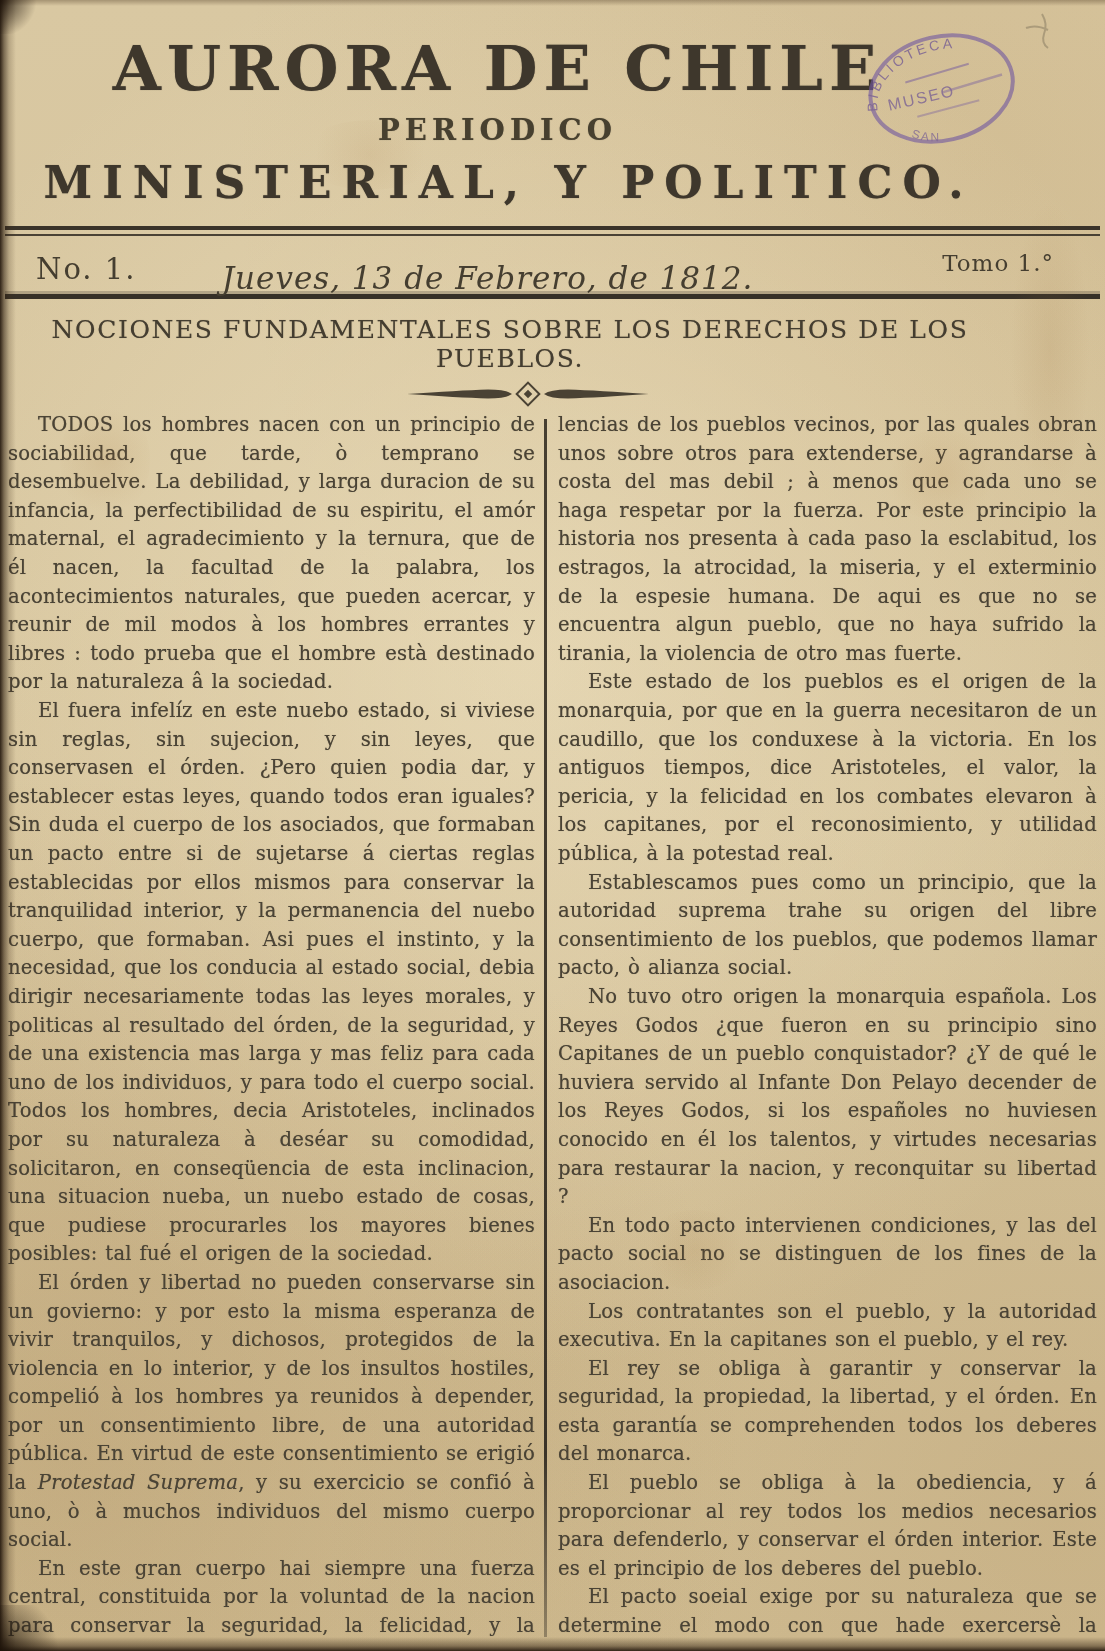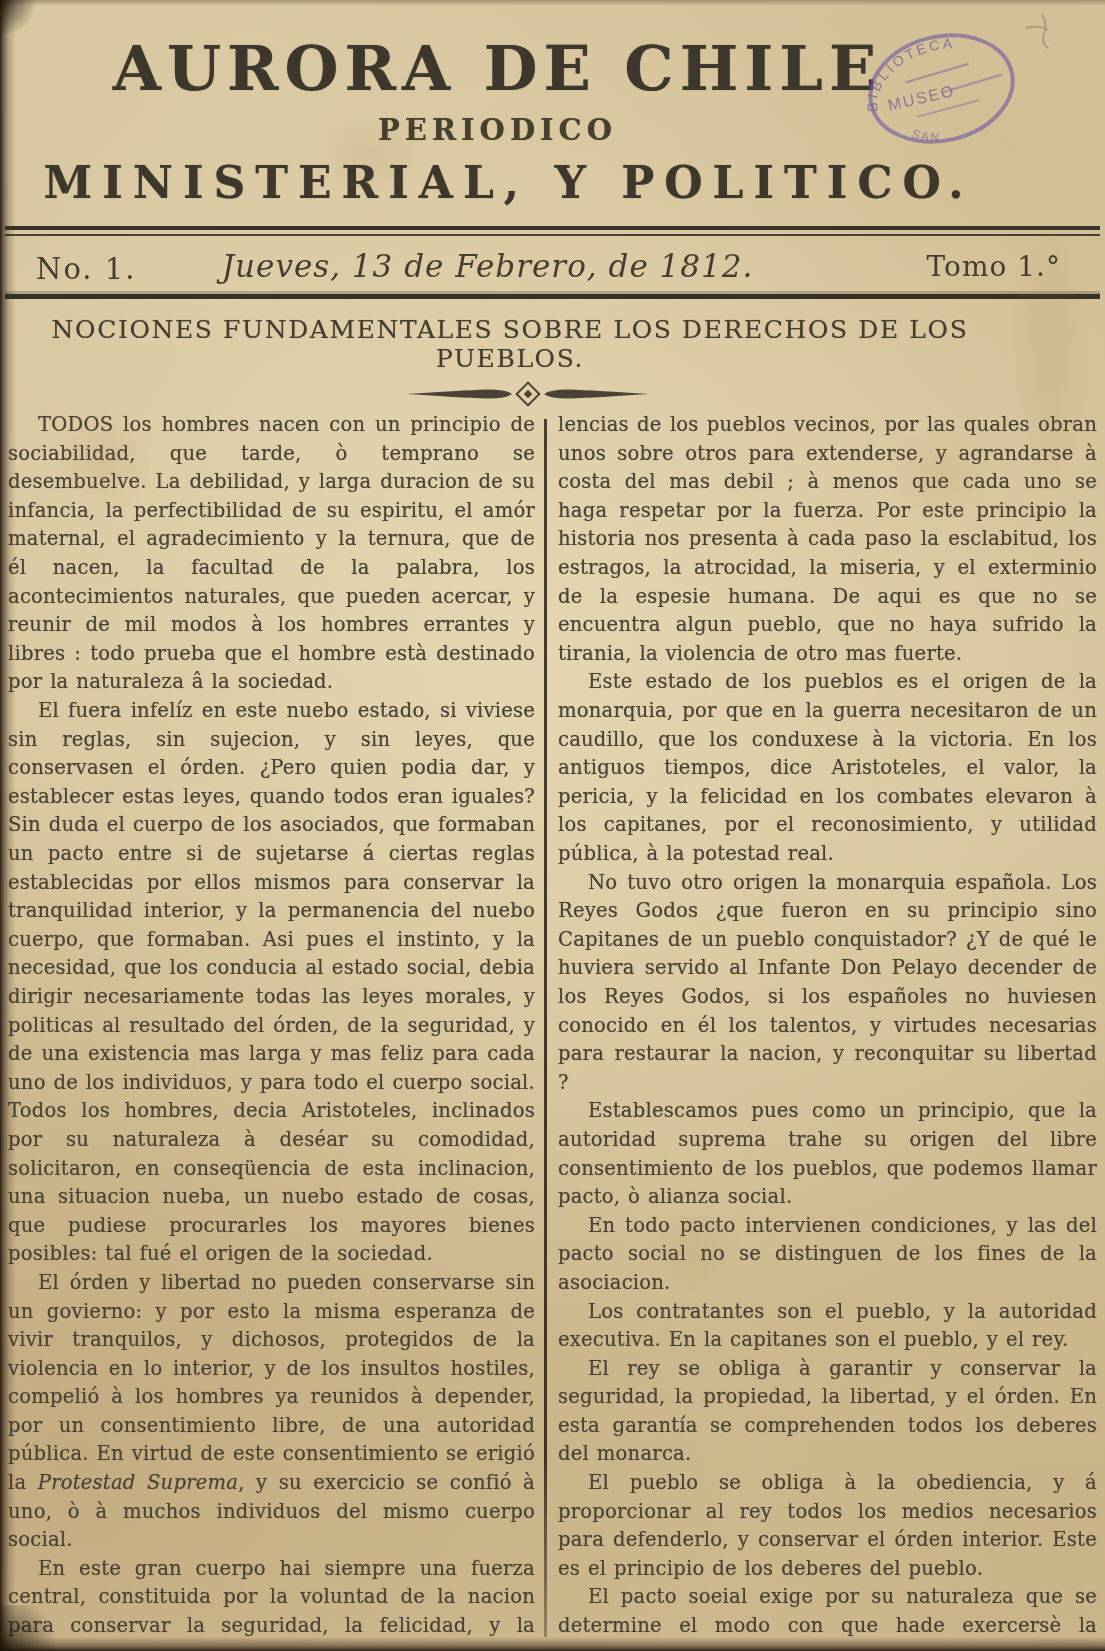--- a/index.html
+++ b/index.html
@@ -48,22 +48,22 @@
   .stamp{position:absolute;left:856px;top:22px;width:176px;height:136px;transform:rotate(-13deg);opacity:0.82;}
   .stamp text{fill:#6f5694;font-family:"Liberation Sans",sans-serif;}
   .scribble{position:absolute;left:1012px;top:8px;width:70px;height:70px;opacity:0.6;}
 
   
   .rule-double{margin:18px 5px 0 5px;}
   .rule-double .r1{height:4px;background:#3a3329;}
   .rule-double .r2{height:2px;background:#3a3329;margin-top:4px;opacity:0.9;}
   .dateline{position:relative;height:52px;margin-top:4px;color:#453e30;}
   .issue{position:absolute;left:8px;top:12px;font-size:29px;letter-spacing:2px;padding-left:28px;}
-  .date{position:absolute;left:0;right:130px;top:8px;text-align:center;font-size:31px;font-style:italic;letter-spacing:1px;}
-  .volume{position:absolute;right:44px;top:10px;font-size:28px;letter-spacing:1px;}
+  .date{position:absolute;left:0;right:130px;top:20px;text-align:center;font-size:31px;font-style:italic;letter-spacing:1px;}
+  .volume{position:absolute;right:51px;top:10px;font-size:23px;letter-spacing:1px;}
   .rule-thick{height:5px;background:#363027;margin:2px 5px 0 5px;box-shadow:0 -3px 0 rgba(54,48,39,0.25);}
 
   
   .heading{margin:16px 85px 0 0;text-align:center;font-size:25px;font-weight:normal;letter-spacing:1.6px;color:#443d30;
     text-shadow:0 0 0.8px rgba(68,61,48,0.5);}
   .ornament{margin:8px 50px 0 0;text-align:center;}
   .columns{display:flex;margin:0 6px 0 8px;height:1226px;overflow:hidden;}
   .col-left{width:527px;}
   .col-divider{width:3px;background:linear-gradient(#473f31 0%, #3a3328 85%, rgba(58,51,40,0.4));margin:8px 11px 0 9px;}
   .col-right{flex:1;padding-right:2px;}
@@ -141,22 +141,22 @@
       <p class="para indent"><span>El fuera infelíz en este nuebo estado, si viviese sin reglas, sin sujecion, y sin leyes, que conservasen el órden.  ¿Pero quien podia dar, y establecer estas leyes, quando todos eran iguales?  Sin duda el cuerpo de los asociados, que formaban un pacto entre si de sujetarse á ciertas reglas establecidas por ellos mismos para conservar la tranquilidad interior, y la permanencia del nuebo cuerpo, que formaban.  Asi pues el instinto, y la necesidad, que los conducia al estado social, debia dirigir necesariamente todas las leyes morales, y politicas al resultado del órden, de la seguridad, y de una existencia mas larga y mas feliz para cada uno de los individuos, y para todo el cuerpo social.  Todos los hombres, decia Aristoteles, inclinados por su naturaleza à deséar su comodidad, solicitaron, en conseqüencia de esta inclinacion, una situacion nueba, un nuebo estado de cosas, que pudiese procurarles los mayores bienes posibles: tal fué el origen de la sociedad.</span></p>
       <p class="para indent"><span>El órden y libertad no pueden conservarse sin un govierno: y por esto la misma esperanza de vivir tranquilos, y dichosos, protegidos de la violencia en lo interior, y de los insultos hostiles, compelió à los hombres ya reunidos à depender, por un consentimiento libre, de una autoridad pública.  En virtud de este consentimiento se erigió la </span><em class="ital">Protestad Suprema</em><span>, y su exercicio se confió à uno, ò à muchos individuos del mismo cuerpo social.</span></p>
       <p class="para indent"><span>En este gran cuerpo hai siempre una fuerza central, constituida por la voluntad de la nacion para conservar la seguridad, la felicidad, y la conservacion de todos, y prevenir los grandes inconvenientes que nacerian de las pasiones: y se observa tambien una fuerza centrifuga, que proviene de los esfuersos, injusticias, y vio-</span></p>
     </div>
 
     <div class="col-divider"></div>
 
     <div class="col-right">
       <p class="para"><span>lencias de los pueblos vecinos, por las quales obran unos sobre otros para extenderse, y agrandarse à costa del mas debil ; à menos que cada uno se haga respetar por la fuerza.  Por este principio la historia nos presenta à cada paso la esclabitud, los estragos, la atrocidad, la miseria, y el exterminio de la espesie humana.  De aqui es que no se encuentra algun pueblo, que no haya sufrido la tirania, la violencia de otro mas fuerte.</span></p>
       <p class="para indent"><span>Este estado de los pueblos es el origen de la monarquia, por que en la guerra necesitaron de un caudillo, que los conduxese à la victoria.   En los antiguos tiempos, dice Aristoteles, el valor, la pericia, y la felicidad en los combates elevaron à los capitanes, por el reconosimiento, y utilidad pública, à la potestad real.</span></p>
+      <p class="para indent"><span>Establescamos pues como un principio, que la autoridad suprema trahe su origen del libre consentimiento de los pueblos, que podemos llamar pacto, ò alianza social.</span></p>
       <p class="para indent"><span>No tuvo otro origen la monarquia española.  Los Reyes Godos ¿que fueron en su principio sino Capitanes de un pueblo conquistador?  ¿Y de qué le huviera servido al Infante Don Pelayo decender de los Reyes Godos, si los españoles no huviesen conocido en él los talentos, y virtudes necesarias para restaurar la nacion, y reconquitar su libertad ?</span></p>
-      <p class="para indent"><span>Establescamos pues como un principio, que la autoridad suprema trahe su origen del libre consentimiento de los pueblos, que podemos llamar pacto, ò alianza social.</span></p>
       <p class="para indent"><span>En todo pacto intervienen condiciones, y las del pacto social no se distinguen de los fines de la asociacion.</span></p>
       <p class="para indent"><span>Los contratantes son el pueblo, y la autoridad executiva.  En la capitanes son el pueblo, y el rey.</span></p>
       <p class="para indent"><span>El rey se obliga à garantir y conservar la seguridad, la propiedad, la libertad, y el órden.  En esta garantía se comprehenden todos los deberes del monarca.</span></p>
       <p class="para indent"><span>El pueblo se obliga à la obediencia, y á proporcionar al rey todos los medios necesarios para defenderlo, y conservar el órden interior.  Este es el principio de los deberes del pueblo.</span></p>
       <p class="para indent"><span>El pacto soeial exige por su naturaleza que se determine el modo con que hade exercersè la autoridad pública: en que casos, y en que tiempos se hade oir al pueblo; quando se le háde dar cuenta de las</span></p>
     </div>
   </div>
 
   <div class="edge-top"></div>
   <div class="edge-left"></div>

